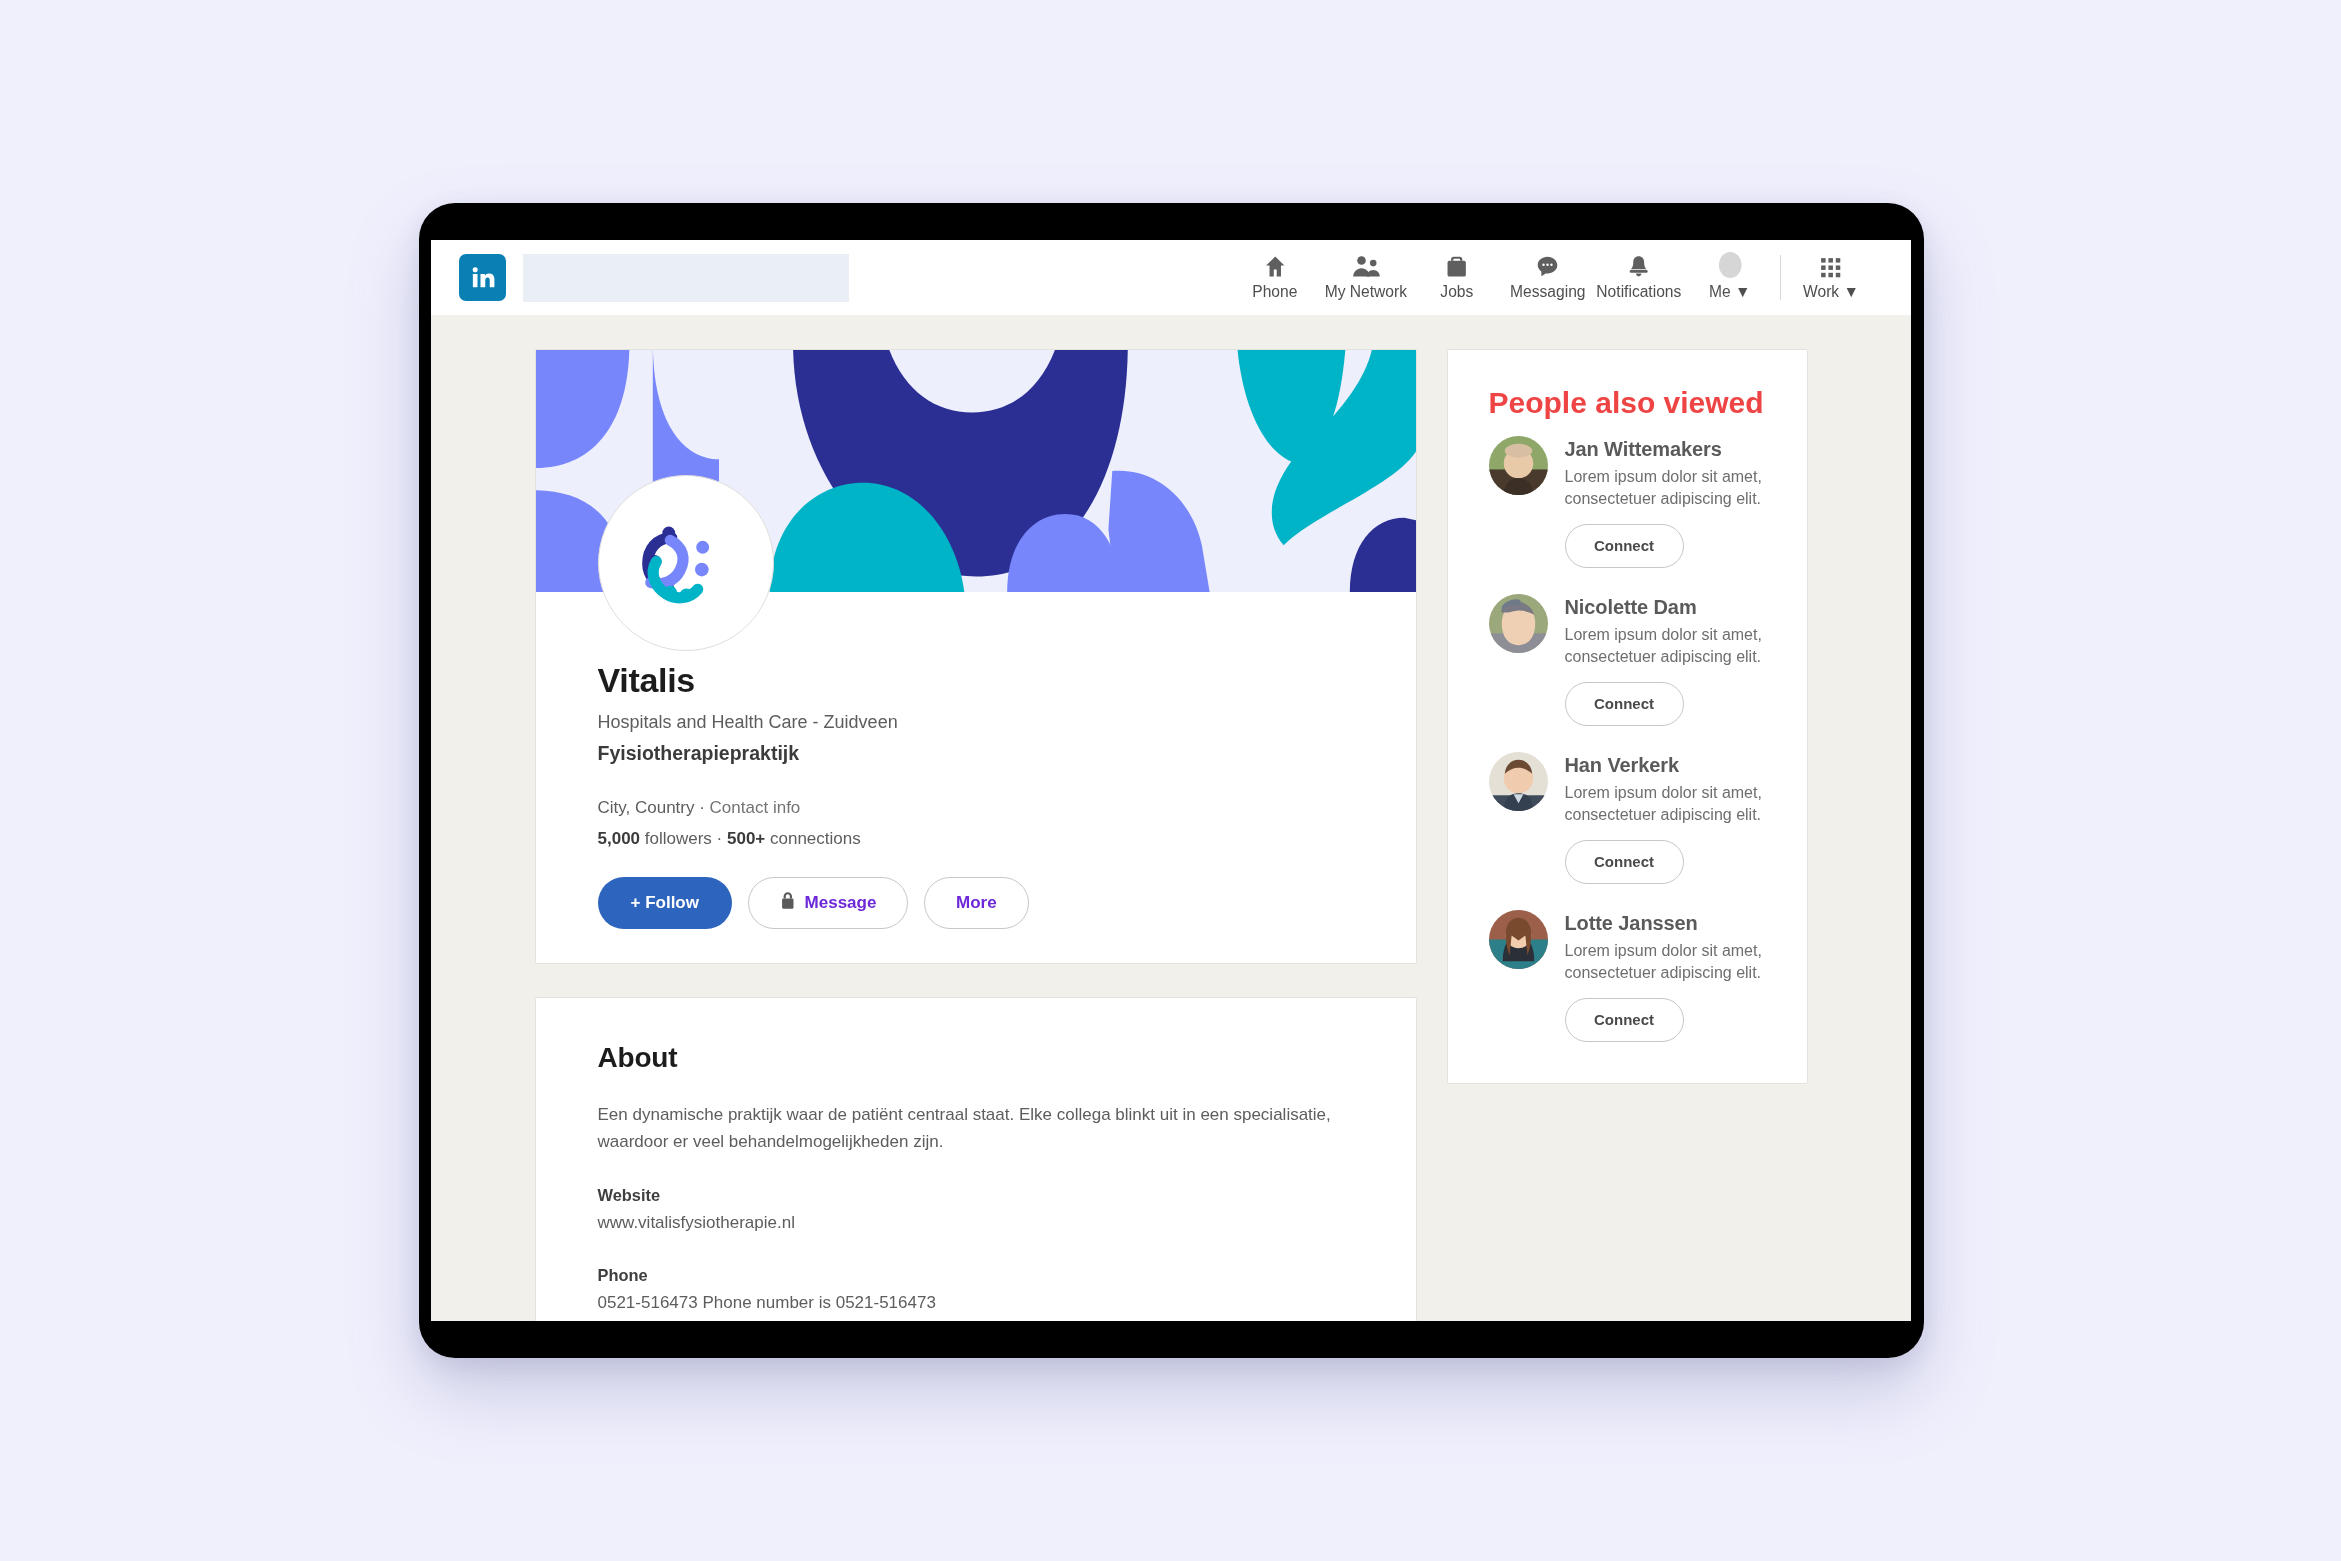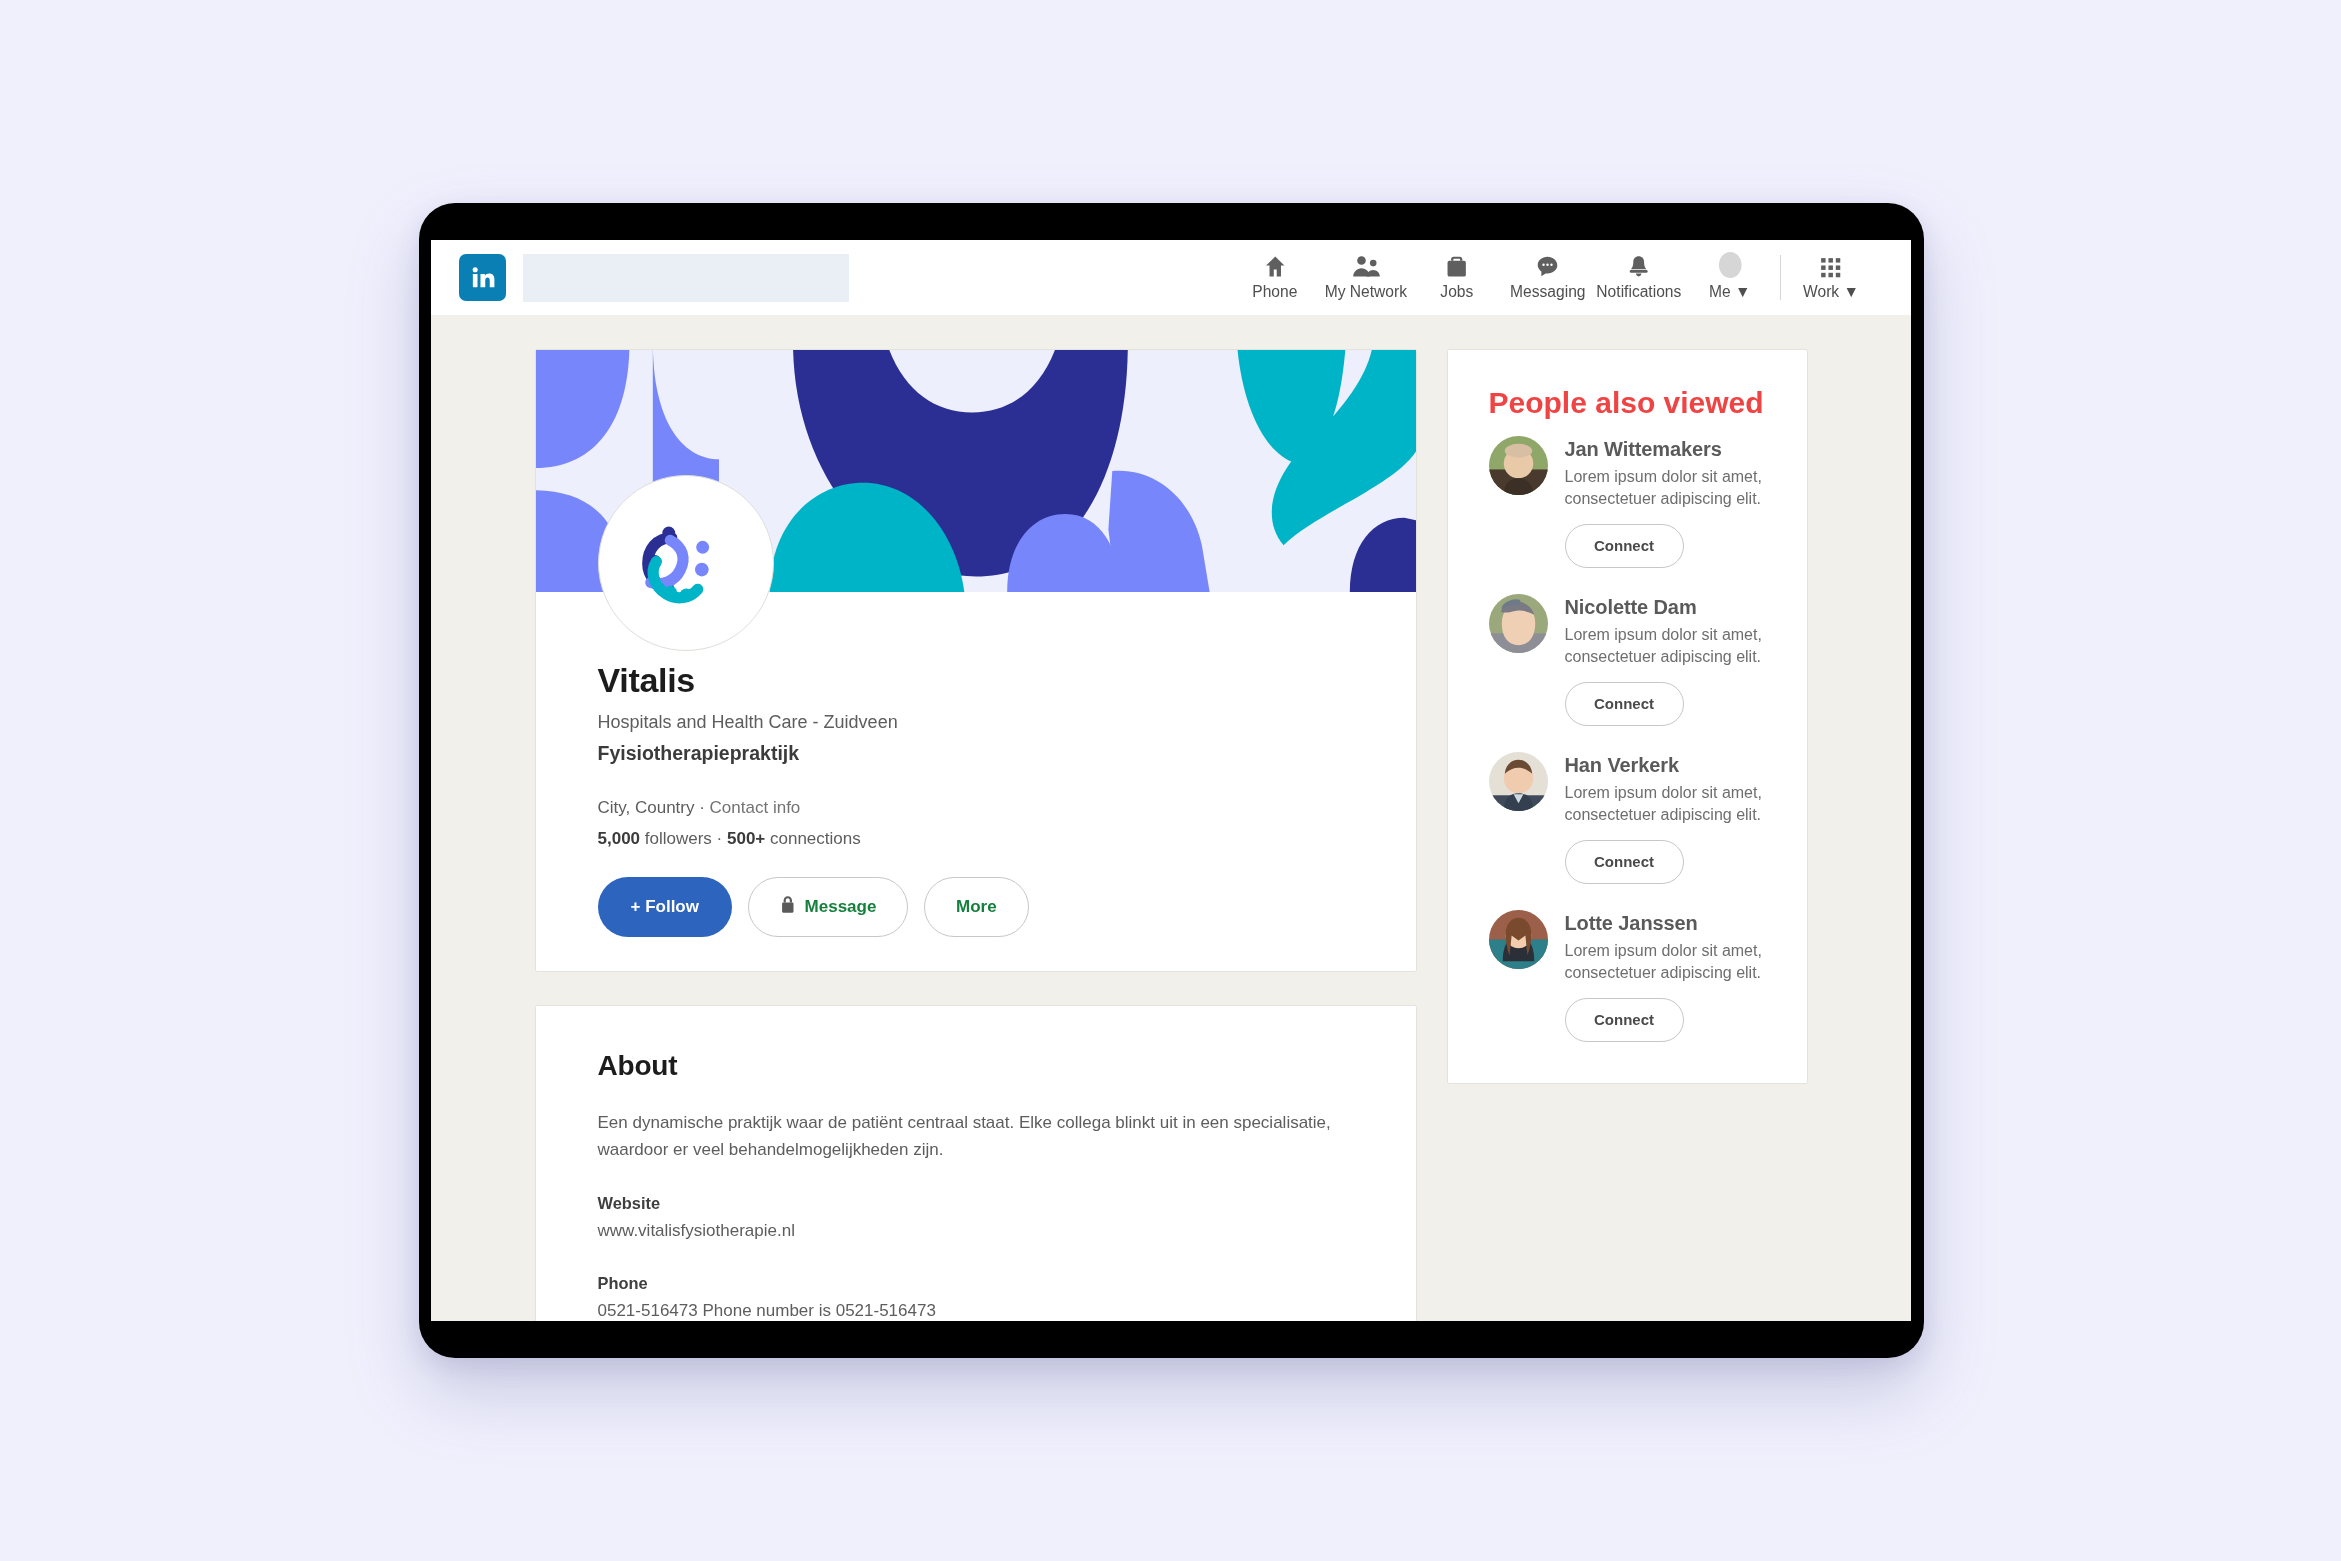--- a/index.html
+++ b/index.html
@@ -176,38 +176,38 @@
     color: #5d5d5d;
     margin-top: 11px;
   }
   #company-stats-line b { color: #3b3b3b; font-weight: 700; }
 
   #profile-actions {
     display: flex; gap: 15.6px;
     margin-top: 28px;
   }
   .btn {
-    height: 60px;
+    height: 52px;
     border-radius: 31px;
     font-size: 17px;
     font-weight: 700;
     display: flex; align-items: center; justify-content: center;
     gap: 9.4px;
     cursor: pointer;
     font-family: "Liberation Sans", sans-serif;
   }
   .btn-primary {
     background: #2d64bd;
     color: #ffffff;
     border: none;
     padding: 0 33px;
   }
   .btn-outline {
     background: #ffffff;
-    color: #15803d;
+    color: #6d28d9;
     border: 1.2px solid #c7c7c7;
     padding: 0 31px;
   }
 
   
   #about-card { margin-top: 33px; padding: 44px 34px 62px 62px; }
   #about-title {
     font-size: 28px; font-weight: 700; color: #1c1c1c;
     letter-spacing: -0.2px;
   }

